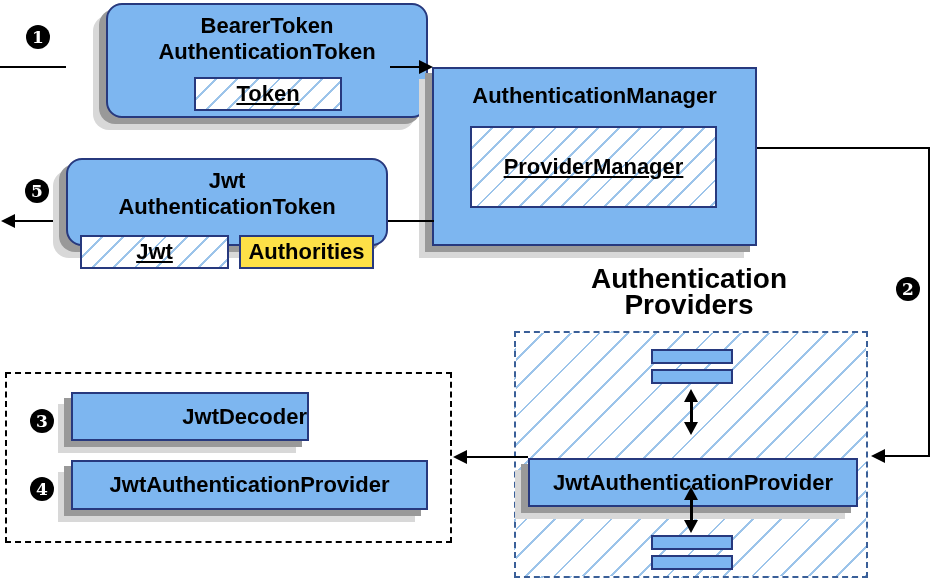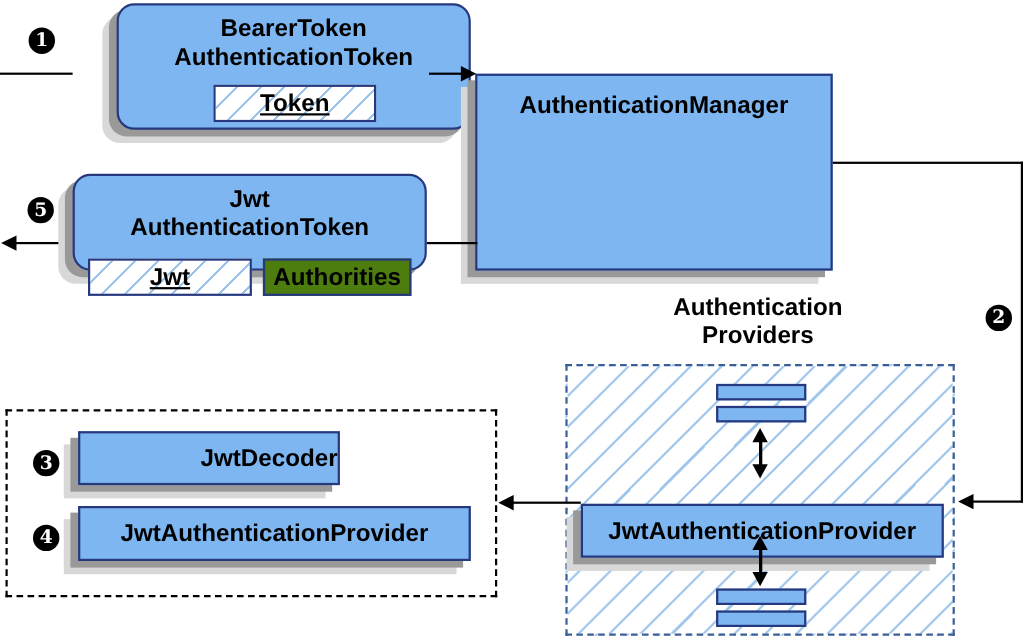--- a/index.html
+++ b/index.html
@@ -16,21 +16,21 @@
     border:2px solid var(--node-border);
     box-shadow:-7px 6px 0 var(--shadow-dark), -13px 12px 0 var(--shadow-light);
     box-sizing:border-box;
     font-weight:bold;
     text-align:center;
   }
   .rounded{border-radius:16px;}
   .node .title{font-size:22px;line-height:26px;font-weight:bold;}
   .chip{
     position:absolute;
-    background:#4d7c0f;
+    background:#fde047;
     border:2px solid var(--node-border);
     box-sizing:border-box;
     display:flex;align-items:center;justify-content:center;
     font-size:22px;font-weight:bold;
   }
   .hatch{
     background-color:#fff;
     background-image:repeating-linear-gradient(135deg,
       rgba(0,0,0,0) 0px, rgba(0,0,0,0) 13px,
       var(--hatch-line) 13px, var(--hatch-line) 15px);
@@ -54,21 +54,21 @@
   }
   .bar{
     position:absolute;
     background:var(--node-fill);
     border:2px solid var(--node-border);
     box-sizing:border-box;
     width:82px;height:15px;
   }
   .label-plain{
     position:absolute;
-    font-size:22px;line-height:26px;font-weight:bold;text-align:center;
+    font-size:28px;line-height:26px;font-weight:bold;text-align:center;
   }
   
   .hline{position:absolute;height:2px;background:var(--arrow);}
   .vline{position:absolute;width:2px;background:var(--arrow);}
   .vline-thick{position:absolute;width:3px;background:var(--arrow);}
   .tri{position:absolute;width:0;height:0;}
   .tri-right{border-top:7px solid transparent;border-bottom:7px solid transparent;border-left:14px solid var(--arrow);}
   .tri-left{border-top:7px solid transparent;border-bottom:7px solid transparent;border-right:14px solid var(--arrow);}
   .tri-up{border-left:7px solid transparent;border-right:7px solid transparent;border-bottom:13px solid var(--arrow);}
   .tri-down{border-left:7px solid transparent;border-right:7px solid transparent;border-top:13px solid var(--arrow);}
@@ -94,20 +94,23 @@
     <div class="chip hatch" style="left:86px;top:72px;width:148px;height:34px;">
       <span>Token</span>
     </div>
   </div>
 
   <div class="hline" style="left:390px;top:66px;width:30px;"></div>
   <div class="tri tri-right" style="left:419px;top:60px;"></div>
 
   <div class="node" style="left:432px;top:67px;width:325px;height:179px;padding-top:14px;">
     <div class="title">AuthenticationManager</div>
+    <div class="chip hatch" style="left:36px;top:57px;width:247px;height:82px;">
+      <span>ProviderManager</span>
+    </div>
   </div>
 
   <div class="badge" style="left:25px;top:179px;">5</div>
   <div class="tri tri-left" style="left:1px;top:214px;"></div>
   <div class="hline" style="left:14px;top:220px;width:52px;"></div>
   <div class="hline" style="left:388px;top:220px;width:46px;"></div>
 
   <div class="node rounded" style="left:66px;top:158px;width:322px;height:88px;padding-top:8px;">
     <div class="title">Jwt</div>
     <div class="title">AuthenticationToken</div>

